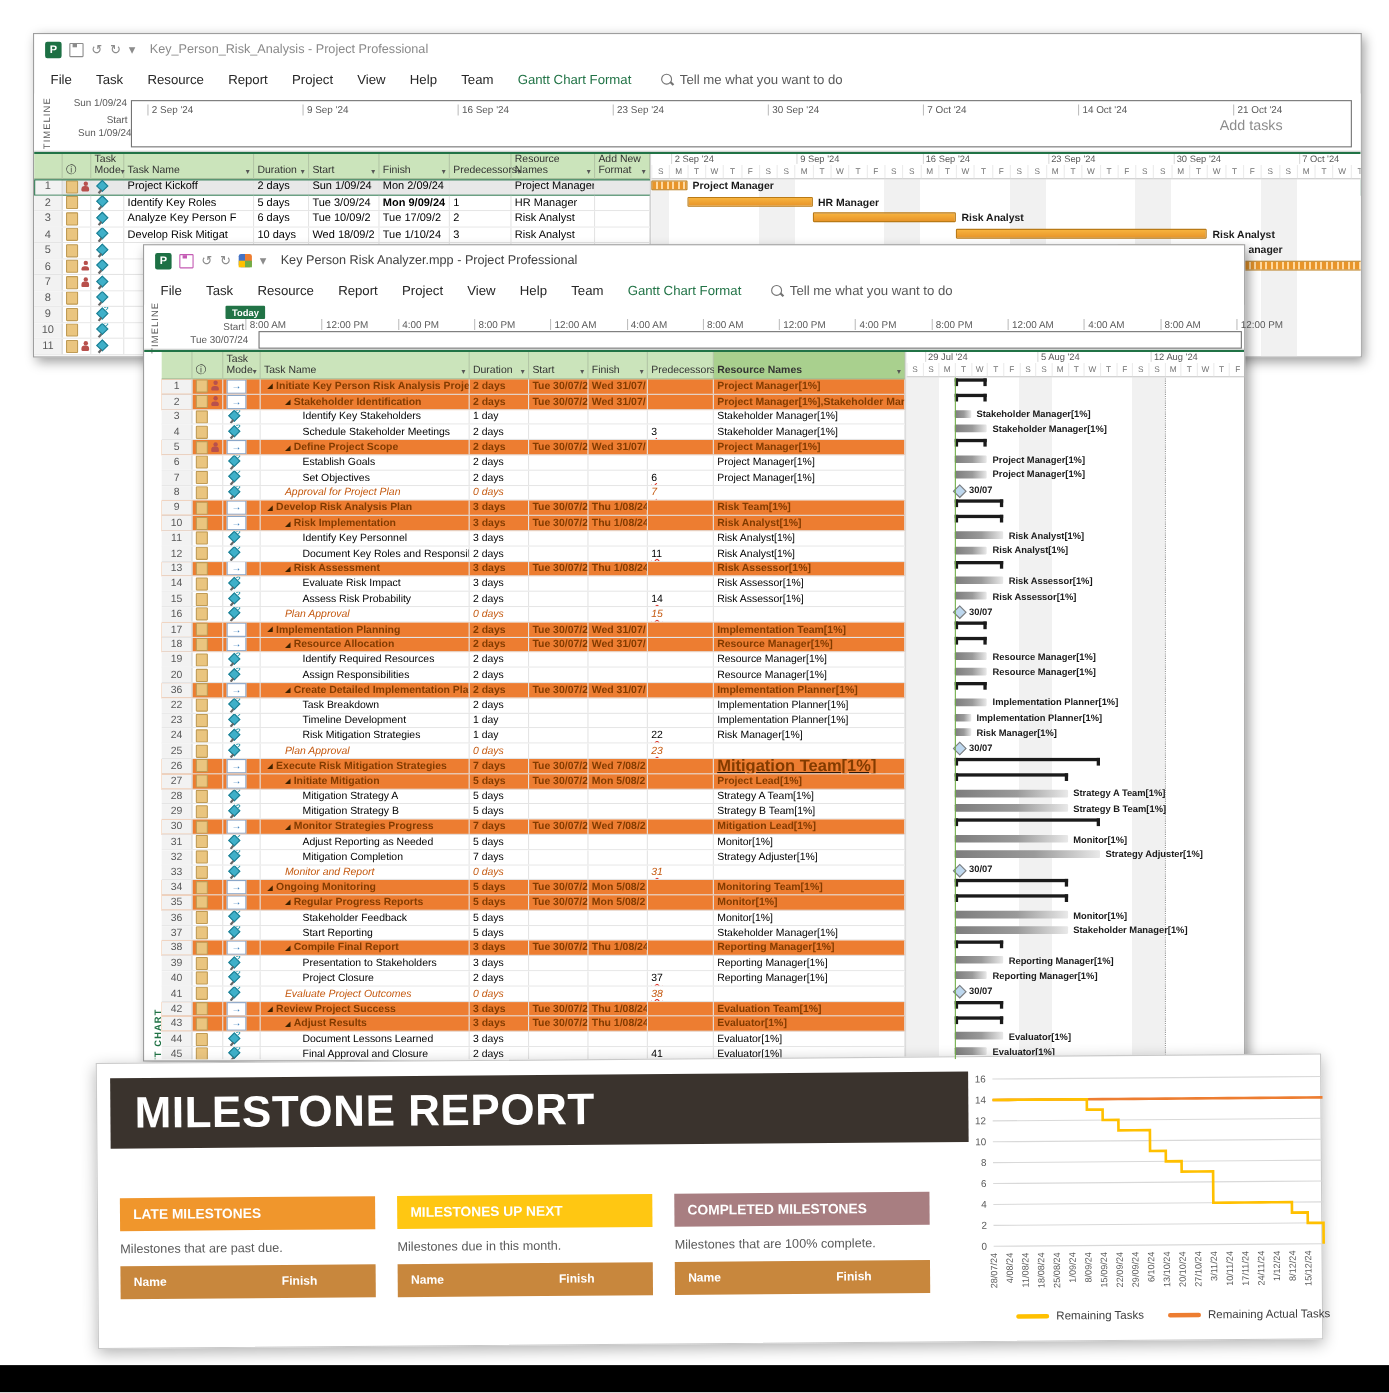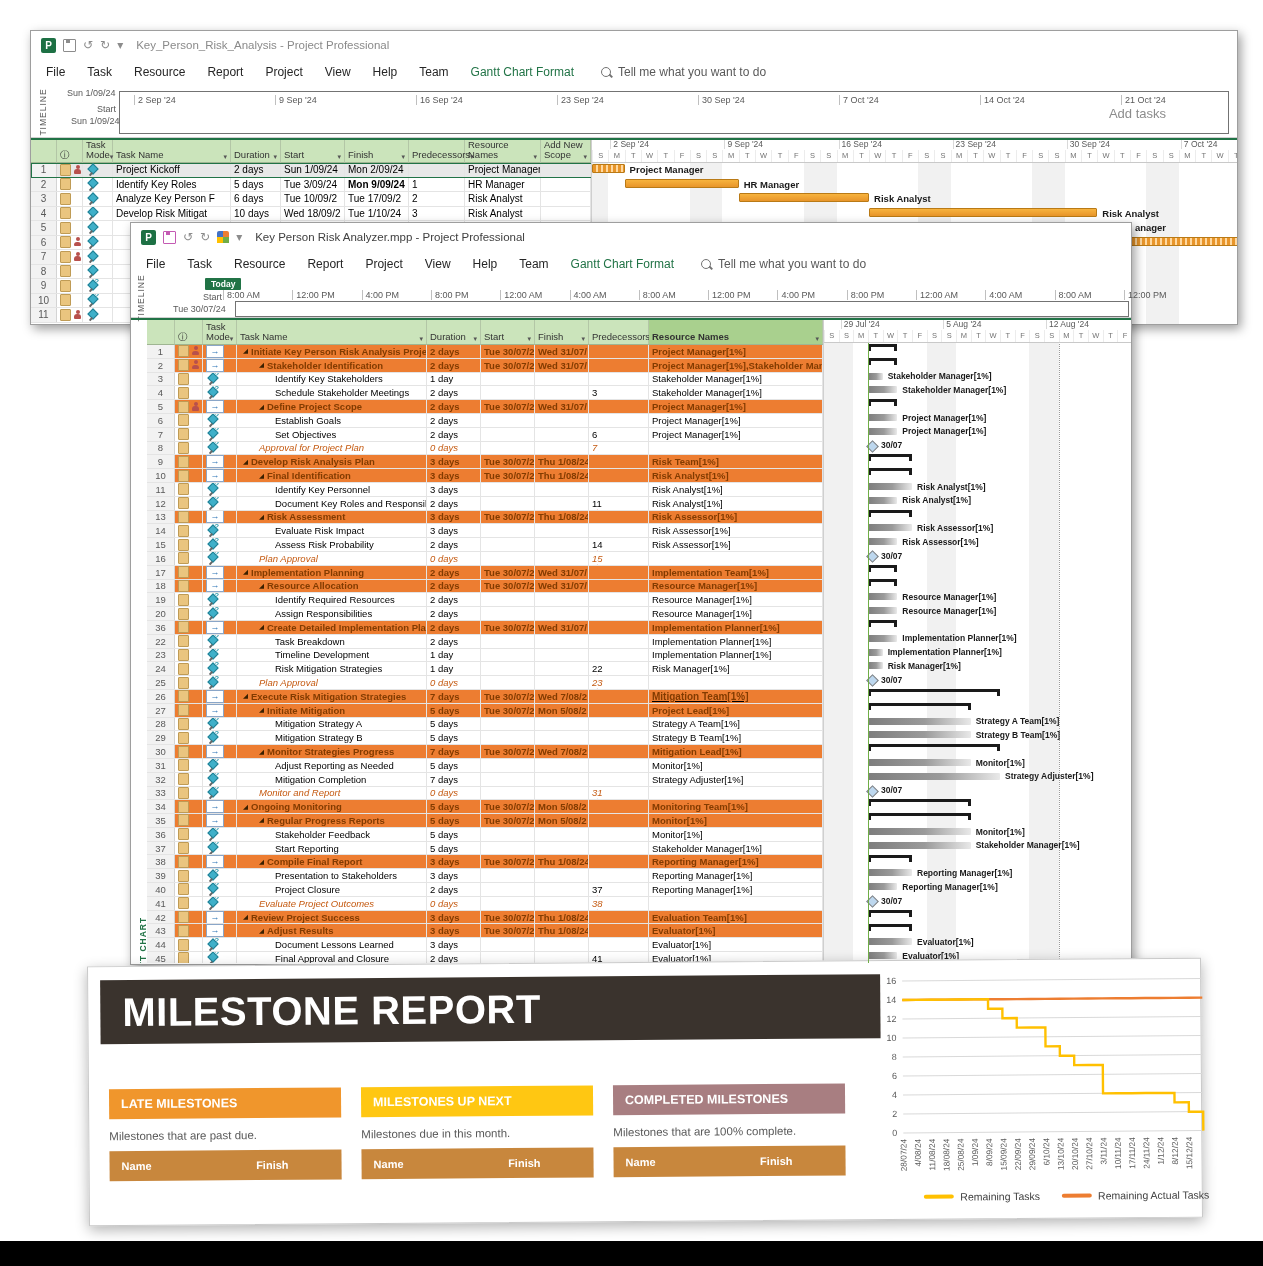--- a/index.html
+++ b/index.html
@@ -175,21 +175,21 @@
           </div>
           <div class="th" style="width: 56px;">
             <span>Predecessors</span>
             <span class="arr">▾</span>
           </div>
           <div class="th" style="width: 76px;">
             <span>Resource Names</span>
             <span class="arr">▾</span>
           </div>
           <div class="th" style="width: 50px;">
-            <span>Add New Scope</span>
+            <span>Add New Format</span>
             <span class="arr">▾</span>
           </div>
         </div>
       <div id="w1-rows">
           <div class="trow selrow" style="height: 14.5px;">
             <div class="td numcell" style="width: 26px; font-size: 10px;">
               <span>1</span>
             </div>
             <div class="td" style="width: 26px; font-size: 10px;">
               <span class="note"></span>
@@ -949,21 +949,21 @@
               <span>10</span>
             </div>
             <div class="td" style="width: 28px; font-size: 9.5px;">
               <span class="note"></span>
             </div>
             <div class="td" style="width: 34px; font-size: 9.5px;">
               <span class="modeauto">→</span>
             </div>
             <div class="td" style="width: 190px; font-size: 9.5px; padding-left: 22px;">
               <span class="sum-marker">◢</span>
-              <span class="cellval">Final Identification</span>
+              <span class="cellval">Risk Implementation</span>
             </div>
             <div class="td" style="width: 54px; font-size: 9.5px;">
               <span class="cellval">3 days</span>
             </div>
             <div class="td" style="width: 54px; font-size: 9.5px;">
               <span class="cellval">Tue 30/07/2</span>
             </div>
             <div class="td" style="width: 54px; font-size: 9.5px;">
               <span class="cellval">Thu 1/08/24</span>
             </div>
@@ -1430,21 +1430,21 @@
             <div class="td" style="width: 54px; font-size: 9.5px;">
               <span class="cellval">7 days</span>
             </div>
             <div class="td" style="width: 54px; font-size: 9.5px;">
               <span class="cellval">Tue 30/07/2</span>
             </div>
             <div class="td" style="width: 54px; font-size: 9.5px;">
               <span class="cellval">Wed 7/08/2</span>
             </div>
             <div class="td" style="width: 60px; font-size: 9.5px;"></div>
-            <div class="td" style="width: 174px; font-size: 10px; text-decoration: underline;">
+            <div class="td" style="width: 174px; font-size: 15px; text-decoration: underline;">
               <span class="cellval">Mitigation Team[1%]</span>
             </div>
           </div>
           <div class="trow orange" style="height: 13.8px;">
             <div class="td numcell" style="width: 28px; font-size: 9.5px;">
               <span>27</span>
             </div>
             <div class="td" style="width: 28px; font-size: 9.5px;">
               <span class="note"></span>
             </div>

